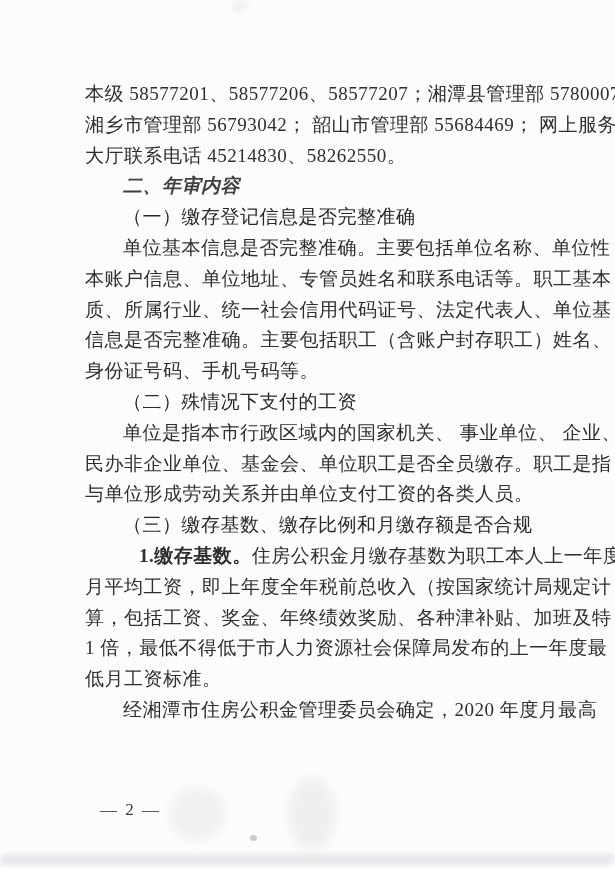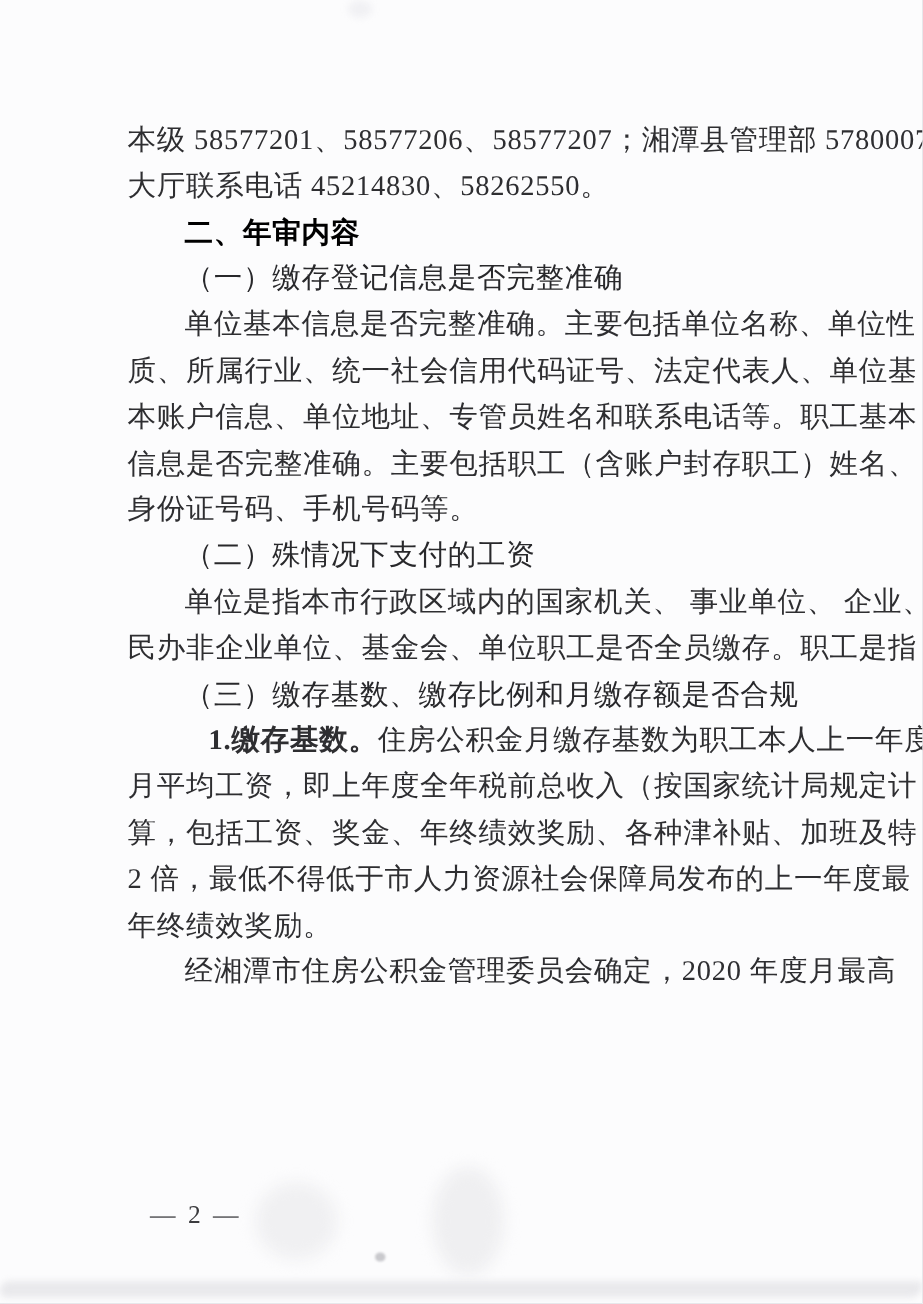--- a/index.html
+++ b/index.html
@@ -21,21 +21,22 @@
   .line {
     height:30.8px;
     line-height:30.8px;
     white-space:nowrap;
     letter-spacing:0.5px;
   }
   .line.indent { padding-left:38px; }
   .line.h1 {
     font-family:"Liberation Sans","DejaVu Sans",sans-serif;
     font-weight:bold;
-    color:#000000;
+    color:#404040;
+    font-style:italic;
   }
   .line.h2 {
     font-weight:normal;
     color:#28282b;
   }
   .lead { font-weight:bold;margin-left:16px; }
   .page-footer {
     position:absolute;
     left:100px; top:800px;
     font-size:17px;
@@ -69,37 +70,39 @@
     filter:blur(0.7px);
   }
 </style>
 </head>
 <body>
 
 <div class="page">
 
   <div class="text-block">
       <div class="line body">本级 58577201、58577206、58577207；湘潭县管理部 57800070；</div>
+      <div class="line body">湘乡市管理部 56793042； 韶山市管理部 55684469； 网上服务</div>
       <div class="line body">大厅联系电话 45214830、58262550。</div>
       <div class="line h1 indent">二、年审内容</div>
       <div class="line h2 indent">（一）缴存登记信息是否完整准确</div>
       <div class="line body indent">单位基本信息是否完整准确。主要包括单位名称、单位性</div>
+      <div class="line body">本账户信息、单位地址、专管员姓名和联系电话等。职工基本</div>
       <div class="line body">质、所属行业、统一社会信用代码证号、法定代表人、单位基</div>
-      <div class="line body">本账户信息、单位地址、专管员姓名和联系电话等。职工基本</div>
       <div class="line body">信息是否完整准确。主要包括职工（含账户封存职工）姓名、</div>
       <div class="line body">身份证号码、手机号码等。</div>
       <div class="line h2 indent">（二）殊情况下支付的工资</div>
       <div class="line body indent">单位是指本市行政区域内的国家机关、 事业单位、 企业、</div>
       <div class="line body">民办非企业单位、基金会、单位职工是否全员缴存。职工是指</div>
+      <div class="line body">与单位形成劳动关系并由单位支付工资的各类人员。</div>
       <div class="line h2 indent">（三）缴存基数、缴存比例和月缴存额是否合规</div>
       <div class="line body indent"><span class="lead">1.缴存基数。</span>住房公积金月缴存基数为职工本人上一年度</div>
       <div class="line body">月平均工资，即上年度全年税前总收入（按国家统计局规定计</div>
       <div class="line body">算，包括工资、奖金、年终绩效奖励、各种津补贴、加班及特</div>
-      <div class="line body">2 倍，最低不得低于市人力资源社会保障局发布的上一年度最</div>
-      <div class="line body">年终绩效奖励。</div>
+      <div class="line body">1 倍，最低不得低于市人力资源社会保障局发布的上一年度最</div>
+      <div class="line body">低月工资标准。</div>
       <div class="line body indent">经湘潭市住房公积金管理委员会确定，2020 年度月最高</div>
     </div>
 
   <div class="page-footer">— 2 —</div>
 
   <div class="smudge s1"></div>
   <div class="smudge s2"></div>
   <div class="smudge s3"></div>
   <div class="scan-dot"></div>
   <div class="scan-band-bottom"></div>

